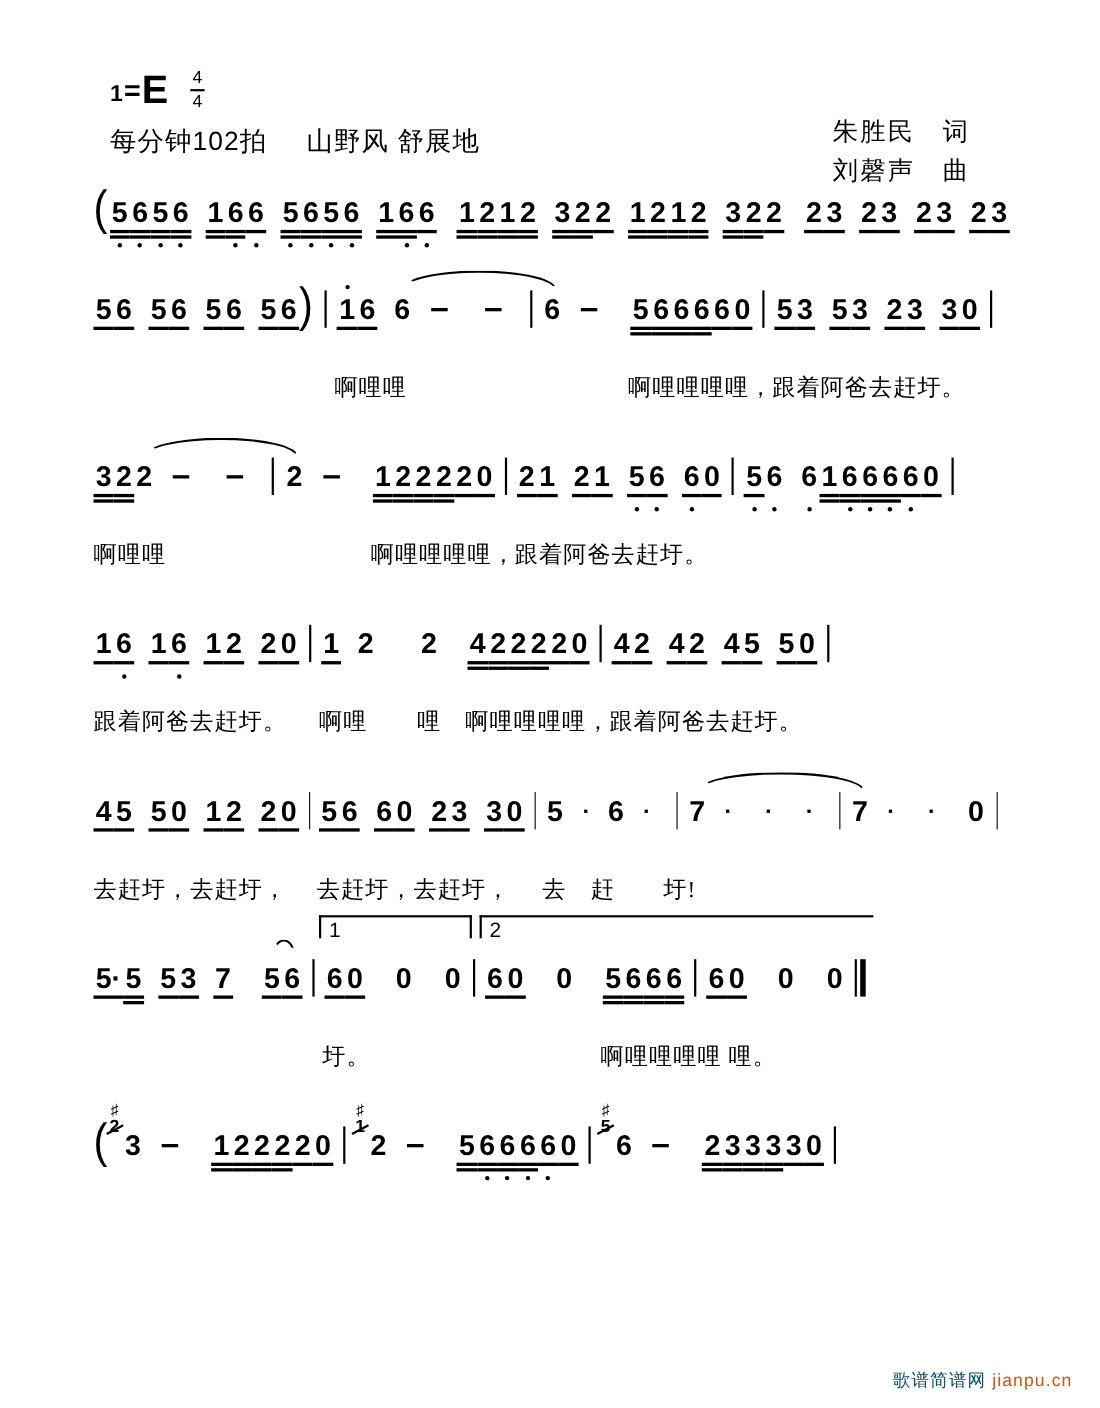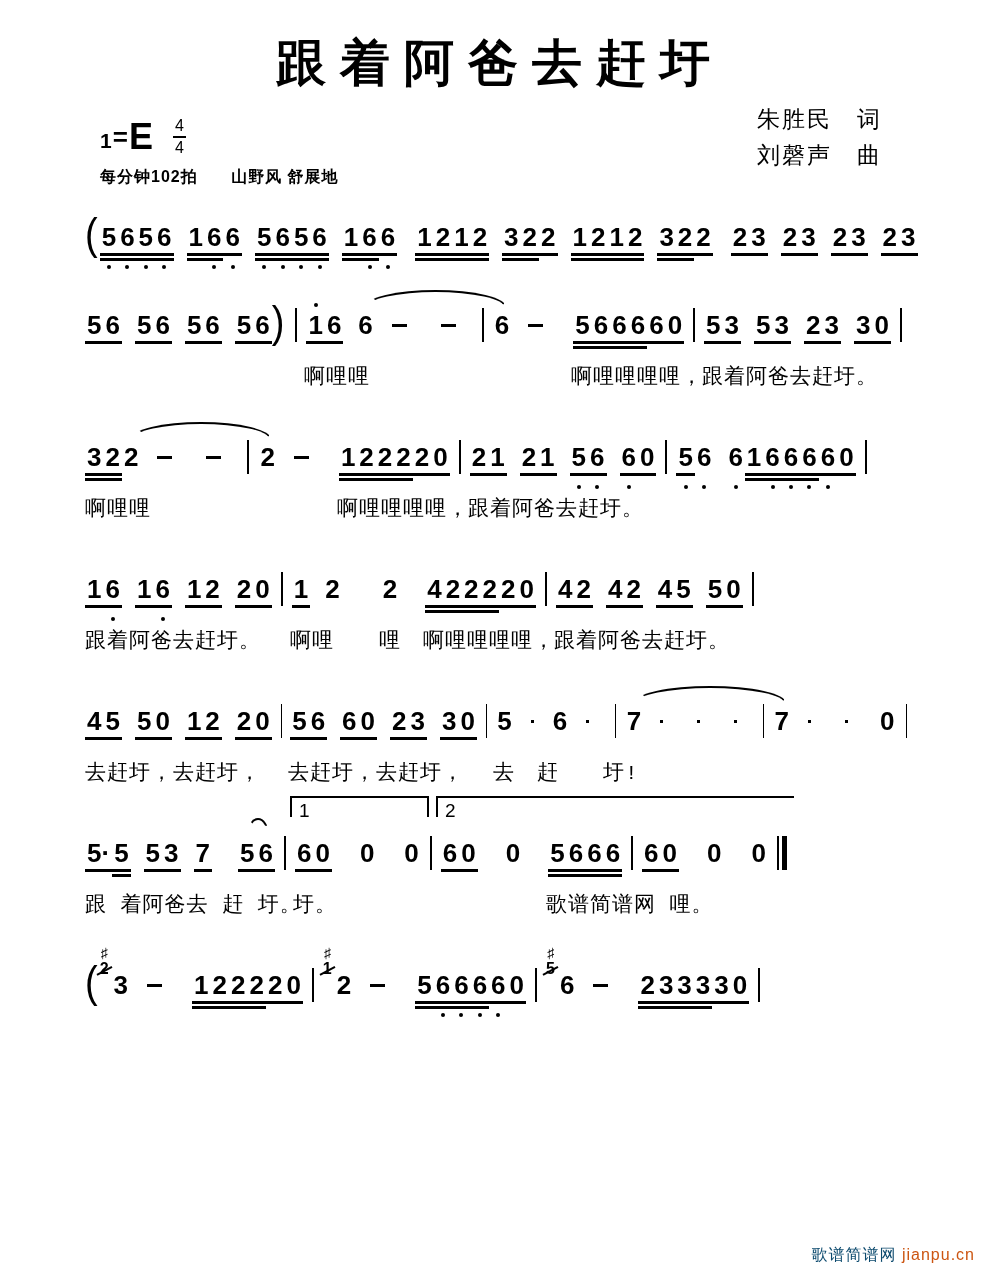--- a/index.html
+++ b/index.html
@@ -19,21 +19,21 @@
     line-height:1.55; letter-spacing:2px; text-align:center;
   }
   .meta { margin:24px 0 0 100px; }
   .keyrow { display:flex; align-items:center; height:44px; }
   .key-one  { font-size:21px; font-weight:bold; align-self:flex-end; margin-bottom:6px;}
   .key-eq   { font-size:26px; font-weight:bold; margin:0 1px; }
   .key-note { font-size:36px; font-weight:bold; }
   .timesig { display:inline-flex; flex-direction:column; align-items:center; margin-left:20px; }
   .timesig span { font-size:16px; line-height:1; }
   .fracline { width:13px; height:2px; background:#000; margin:2px 0; }
-  .temporow { margin:8px 0 0 100px; font-size:16px; font-weight:bold; letter-spacing:1px; }
+  .temporow { margin:8px 0 0 100px; font-size:24px; font-weight:normal; letter-spacing:1px; }
   .temporow .style { margin-left:28px; }
 
   .score { margin:26px 0 0 85px; width:830px; }
   .system { margin-bottom:42px; }
   .notes { position:relative; display:flex; align-items:center; height:46px; }
   .tok { position:relative; display:inline-block; font-size:26px; font-weight:bold; line-height:1; }
   .note { padding:0 2px; }
   .l1 { position:absolute; left:0; right:0; bottom:-6px;  height:3px; background:#000; }
   .l2 { position:absolute; left:0; right:0; bottom:-11px; height:3px; background:#000; }
   .da { position:absolute; top:-9px;    left:50%; transform:translateX(-50%); width:4px; height:4px; border-radius:50%; background:#000; }
@@ -51,33 +51,32 @@
   .gnum { position:relative; font-size:16px; font-weight:bold; line-height:1.15; }
   .gslash { position:absolute; left:-4px; right:-4px; top:55%; height:2px; background:#000; transform:rotate(-28deg); }
   .slur {
     position:absolute; top:-12px; height:13px;
     border:2.5px solid; border-color:#000 transparent transparent transparent;
     border-radius:50% / 100% 100% 0 0;
   }
   .volta { position:absolute; top:-34px; height:19px; border-top:2px solid #000; border-left:2px solid #000; }
   .volta.closed { border-right:2px solid #000; }
   .vlabel { position:absolute; left:7px; top:2px; font-size:19px; font-weight:normal; }
-  .lyrics { position:relative; height:30px; margin-top:14px;
-            font-family:Liberation Mono, monospace; font-size:21px; }
+  .lyrics { position:relative; height:30px; margin-top:34px;
+            font-family:Liberation Serif, serif; font-size:21px; }
   .lseg { position:absolute; top:0; white-space:pre; letter-spacing:1px; }
 
   .watermark { position:absolute; right:25px; bottom:14px; font-size:16px; letter-spacing:1px; }
   .wm-site { color:#0c4a6e; }
   .wm-link { color:#cc5511; }
 </style>
 </head>
 <body>
 
 <div class="header">
-  <div class="title">跟着阿爸去赶圩</div>
   <div class="credits">
     <div>朱胜民　词</div>
     <div>刘磬声　曲</div>
   </div>
   <div class="meta">
     <div class="keyrow">
       <span class="key-one">1</span>
       <span class="key-eq">=</span>
       <span class="key-note">E</span>
       <span class="timesig">
@@ -341,23 +340,22 @@
         </span>
         <div class="slur" style="left: 162px; width: 18px;"></div>
         <div class="volta closed" style="left: 205px; width: 135px;">
           <span class="vlabel">1</span>
         </div>
         <div class="volta" style="left: 351px; width: 356px;">
           <span class="vlabel">2</span>
         </div>
       </div>
       <div class="lyrics">
-        <span class="lseg" style="left: 0px;">跟 着阿爸去 赶 圩。</span>
         <span class="lseg" style="left: 208px;">圩。</span>
-        <span class="lseg" style="left: 461px;">歌谱简谱网 哩。</span>
+        <span class="lseg" style="left: 461px;">啊哩哩哩哩 哩。</span>
       </div>
     </div>
     <div class="system">
       <div class="notes">
         <span class="tok paren">(</span>
         <span class="grace">
           <i class="gsharp">♯</i>
           <i class="gnum">2<i class="gslash"></i></i>
         </span>
         <span class="tok note"><span class="num">3</span></span>

